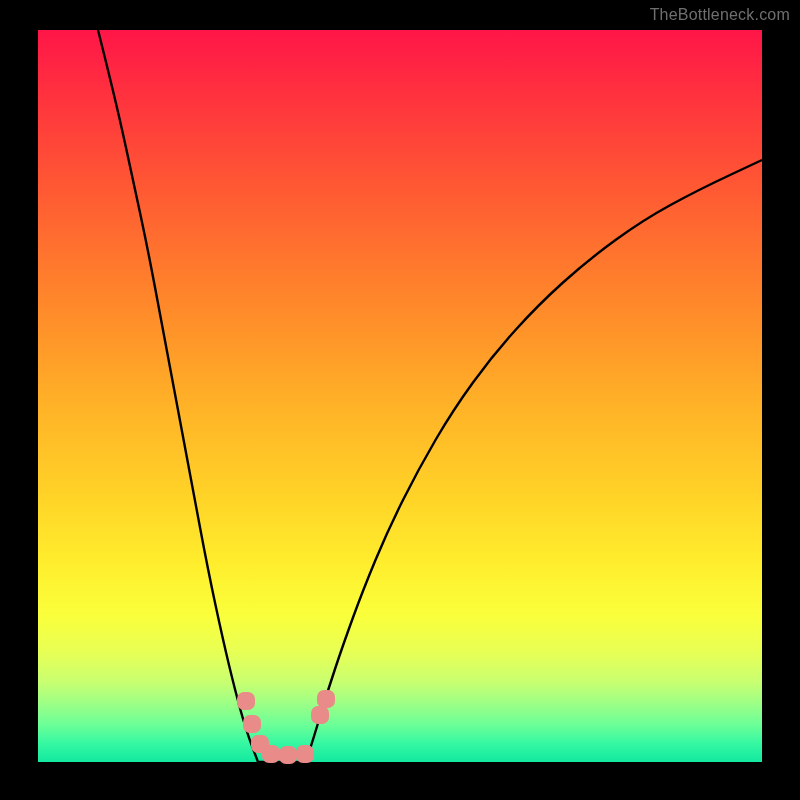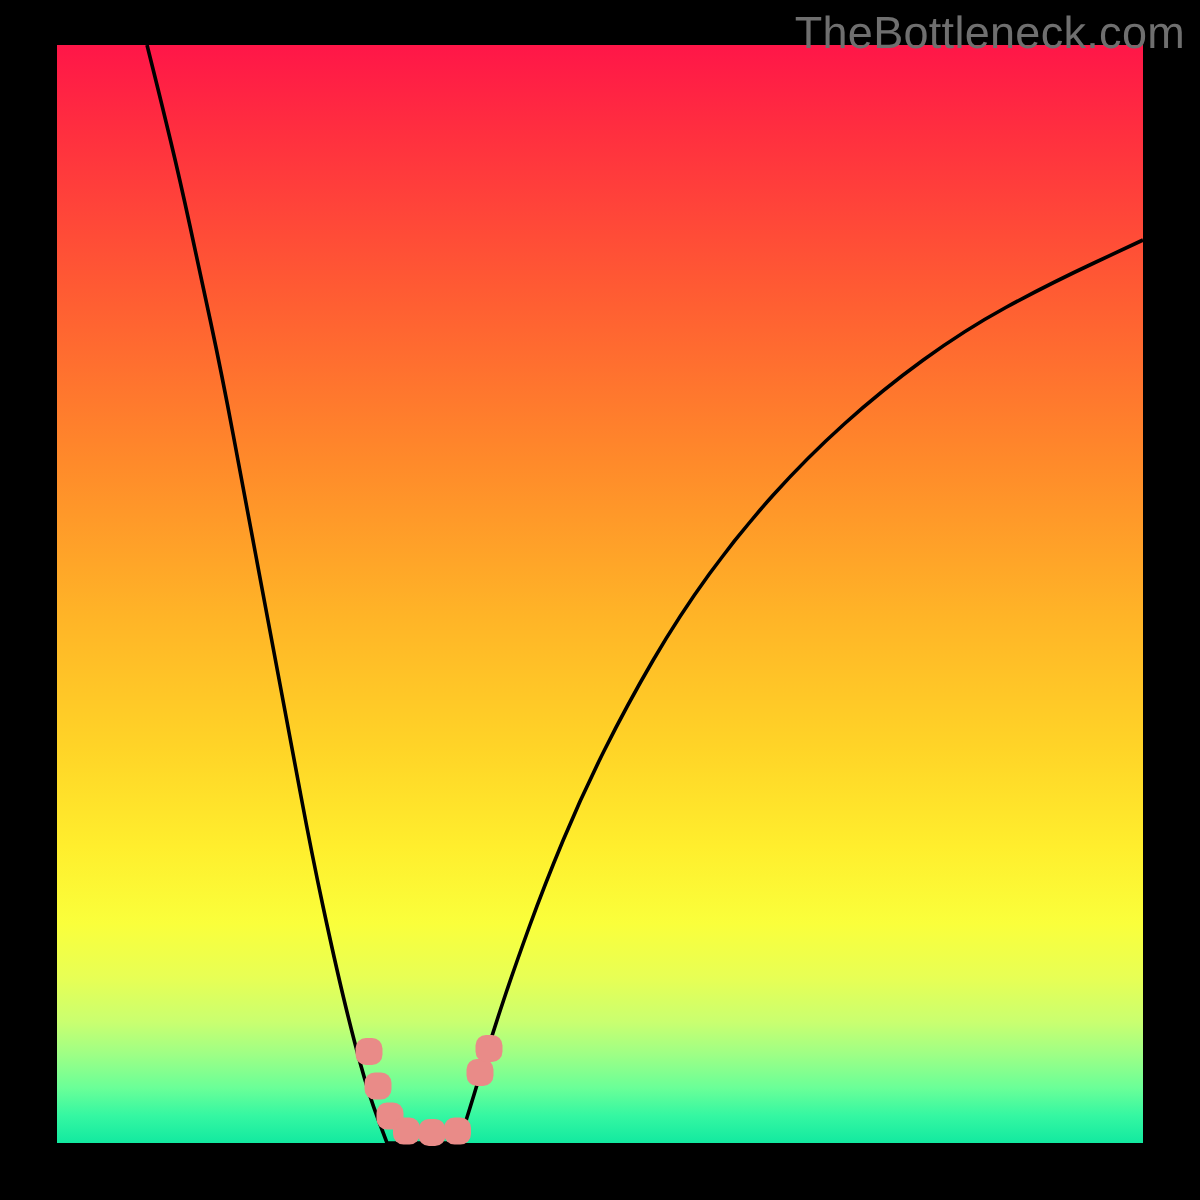--- a/index.html
+++ b/index.html
@@ -40,21 +40,21 @@
       #6aff98 95%,
       #35f7a2 97.5%,
       #12e9a0 100%
     );
   }
   .watermark {
     position: absolute;
     top: 6px;
     right: 10px;
     color: #6f6f6f;
-    font-size: 30px;
+    font-size: 16px;
     letter-spacing: 0.2px;
     font-weight: 500;
     user-select: none;
     text-align: center;
   }
   svg.curve {
     position: absolute;
     left: 0; top: 0;
     width: 724px; height: 732px;
     overflow: visible;

